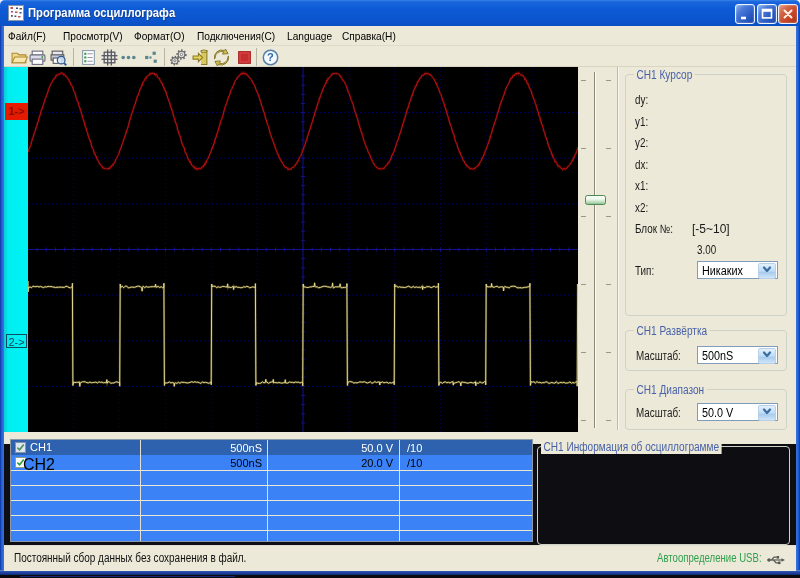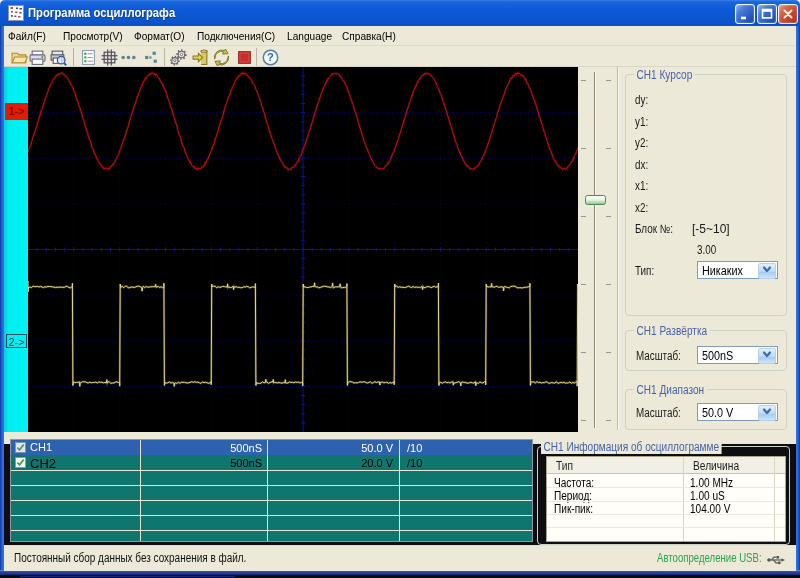--- a/index.html
+++ b/index.html
@@ -309,71 +309,54 @@
   <div class="lb" style="left:636px;top:406px">Масштаб:</div>
   <div style="position:absolute;left:697px;top:403px;width:81px;height:18px;background:#fff;border:1px solid #7f9db9;box-sizing:border-box">
 <div style="position:absolute;left:4px;top:1px;font-size:12px;color:#000;line-height:16px;transform:scaleX(0.9);transform-origin:0 0;white-space:nowrap">50.0 V</div>
 <div style="position:absolute;right:1px;top:1px;width:16px;height:14px;border:1px solid #b8d0ea;border-radius:2px;background:linear-gradient(180deg,#e3f0fb 0%,#c0dcf5 50%,#a8ccee 60%,#cfe4f8 100%)">
 <svg width="14" height="12" viewBox="0 0 14 12" style="display:block;margin:0 auto">
           <path d="M4 3.5 L7 7 L10 3.5" fill="none" stroke="#3a6ea5" stroke-width="2.2" stroke-linecap="round" stroke-linejoin="round"></path>
         </svg>
       </div>
     </div>
 
-<div style="position:absolute;left:10px;top:439px;width:523px;height:103px;background:#0f766e;border:1px solid #8a98a8;box-sizing:border-box">
+<div style="position:absolute;left:10px;top:439px;width:523px;height:103px;background:#3b82f6;border:1px solid #8a98a8;box-sizing:border-box">
 <div style="position:absolute;left:0px;top:0px;width:521px;height:15px;background:#2e62ae"></div>
 <div style="position:absolute;left:3.5px;top:2px;width:11px;height:11px;background:#dde5ee;border:1px solid #8096ac;box-sizing:border-box">
         <svg width="9" height="9" viewBox="0 0 10 10" style="display:block">
           <path d="M1.5 5.2 L4 7.6 L8.6 1.6" fill="none" stroke="#4f8f60" stroke-width="1.8"></path>
         </svg>
       </div>
 <div style="position:absolute;left:19px;top:1px;font-size:11px;color:#fff">CH1</div>
 <div style="position:absolute;left:130px;top:1.5px;width:121px;text-align:right;font-size:11px;color:#fff">500nS</div>
 <div style="position:absolute;left:260px;top:1.5px;width:122px;text-align:right;font-size:11px;color:#fff">50.0 V</div>
 <div style="position:absolute;left:396px;top:1.5px;font-size:11px;color:#fff">/10</div>
 <div style="position:absolute;left:3.5px;top:17px;width:11px;height:11px;background:#fff;border:1px solid #88a088;box-sizing:border-box">
         <svg width="9" height="9" viewBox="0 0 10 10" style="display:block">
           <path d="M1.5 5.2 L4 7.6 L8.6 1.6" fill="none" stroke="#2f9d38" stroke-width="1.8"></path>
         </svg>
       </div>
-<div style="position:absolute;left:19px;top:16px;font-size:13px;color:#000">CH2</div>
+<div style="position:absolute;left:12px;top:16px;font-size:16px;color:#000">CH2</div>
 <div style="position:absolute;left:130px;top:16.5px;width:121px;text-align:right;font-size:11px;color:#000">500nS</div>
 <div style="position:absolute;left:260px;top:16.5px;width:122px;text-align:right;font-size:11px;color:#000">20.0 V</div>
 <div style="position:absolute;left:396px;top:16.5px;font-size:11px;color:#000">/10</div>
 <div style="position:absolute;left:129px;top:0;width:1px;height:101px;background:#e2e0d0"></div>
 <div style="position:absolute;left:256px;top:0;width:1px;height:101px;background:#e2e0d0"></div>
 <div style="position:absolute;left:388px;top:0;width:1px;height:101px;background:#e2e0d0"></div>
 <div style="position:absolute;left:0;top:30px;width:521px;height:1px;background:#e8e6d6"></div>
       <div style="position:absolute;left:0;top:45px;width:521px;height:1px;background:#e8e6d6"></div>
       <div style="position:absolute;left:0;top:60px;width:521px;height:1px;background:#e8e6d6"></div>
       <div style="position:absolute;left:0;top:75px;width:521px;height:1px;background:#e8e6d6"></div>
       <div style="position:absolute;left:0;top:90px;width:521px;height:1px;background:#e8e6d6"></div>
       <div style="position:absolute;left:0;top:105px;width:521px;height:1px;background:#e8e6d6"></div>
     </div>
 
   <div style="position:absolute;left:537px;top:446px;width:253px;height:99px;border:1px solid #cfd2c6;border-radius:4px;box-sizing:border-box"></div>
 <div style="position:absolute;left:541px;top:440px;background:#ece9d8;padding:0 3px;font-size:12px;color:#4862a8;transform:scaleX(0.84);transform-origin:0 0;white-space:nowrap">CH1 Информация об осциллограмме</div>
 
-<div style="position:absolute;left:546px;top:456px;width:240px;height:86px;background:#fffef8;border:1px solid #a8a48f;box-sizing:border-box">
-<div style="position:absolute;left:0;top:0;width:238px;height:16px;background:#f2f0e4;border-bottom:1px solid #c8c4ae"></div>
-<div style="position:absolute;left:9px;top:2px;font-size:12px;color:#222;transform:scaleX(0.85);transform-origin:0 0">Тип</div>
-<div style="position:absolute;left:146px;top:2px;font-size:12px;color:#222;transform:scaleX(0.85);transform-origin:0 0">Величина</div>
-<div style="position:absolute;left:136px;top:0;width:1px;height:84px;background:#d8d5c2"></div>
-<div style="position:absolute;left:227px;top:0;width:1px;height:84px;background:#d8d5c2"></div>
-<div class="it" style="left:7px;top:18.5px">Частота:</div>
-<div class="it" style="left:143px;top:18.5px">1.00 MHz</div>
-<div class="it" style="left:7px;top:31.5px">Период:</div>
-<div class="it" style="left:143px;top:31.5px">1.00 uS</div>
-<div class="it" style="left:7px;top:44.5px">Пик-пик:</div>
-<div class="it" style="left:143px;top:44.5px">104.00 V</div>
-<div style="position:absolute;left:0;top:30px;width:238px;height:1px;background:#eceadc"></div>
-<div style="position:absolute;left:0;top:43.5px;width:238px;height:1px;background:#eceadc"></div>
-<div style="position:absolute;left:0;top:56.5px;width:238px;height:1px;background:#eceadc"></div>
-<div style="position:absolute;left:0;top:70px;width:238px;height:1px;background:#eceadc"></div>
-</div>
 
   <div style="position:absolute;left:4px;top:545px;width:792px;height:25px;background:#ece9d8;border-top:1px solid #e2dfd0"></div>
   <div style="position:absolute;left:14px;top:551px;font-size:12px;color:#111;transform:scaleX(0.83);transform-origin:0 0;white-space:nowrap">Постоянный сбор данных без сохранения в файл.</div>
   <div style="position:absolute;left:657px;top:551px;font-size:12px;color:#2ea04e;transform:scaleX(0.80);transform-origin:0 0;white-space:nowrap">Автоопределение USB:</div>
   <div style="position:absolute;left:766px;top:552px;width:19px;height:12px"><svg width="19" height="12" viewBox="0 0 19 12">
 <g stroke="#5a5a55" stroke-width="1.2" fill="none">
           <line x1="1.5" y1="6" x2="16" y2="6"></line>
           <path d="M5.5 6 L8 3.2 L10.5 3.2"></path>
           <path d="M7.5 6 L10 8.8 L12.5 8.8"></path>
         </g>

